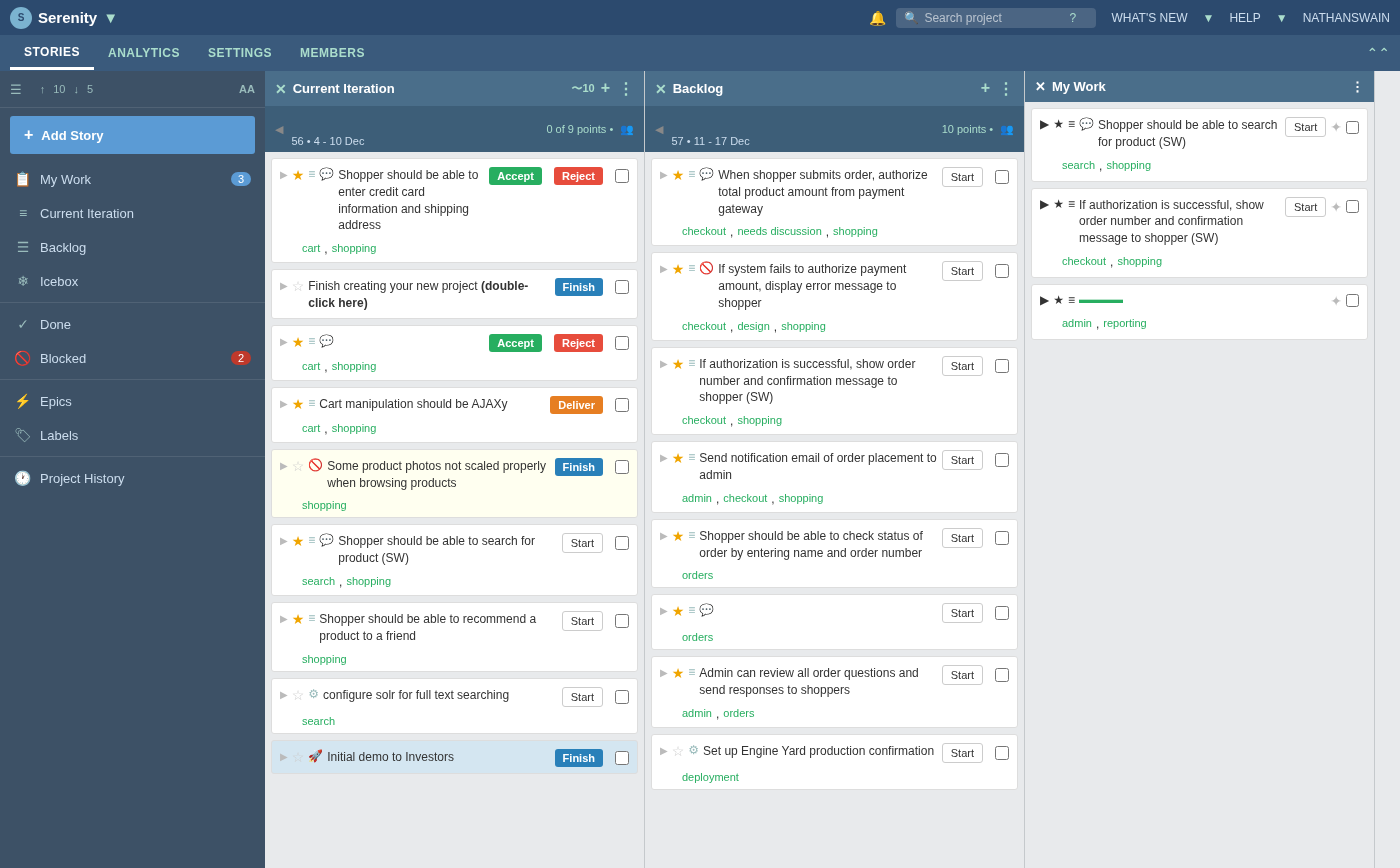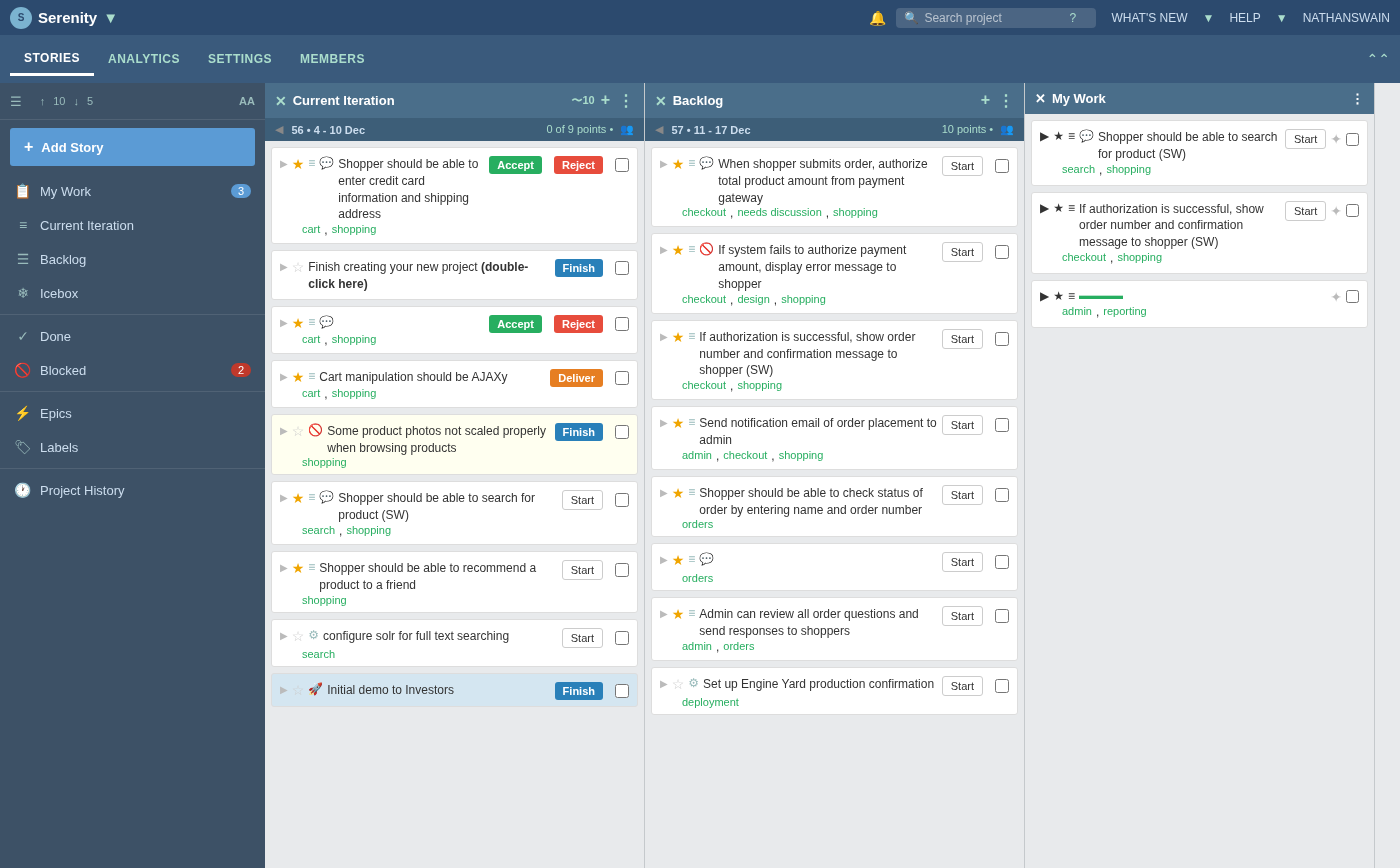--- a/index.html
+++ b/index.html
@@ -14,21 +14,21 @@
     .top-nav .spacer { flex: 1; }
     .top-nav .search-box { display: flex; align-items: center; background: rgba(255,255,255,0.15); border-radius: 4px; padding: 3px 8px; gap: 5px; min-width: 200px; }
     .top-nav .search-box input { background: none; border: none; outline: none; color: #fff; font-size: 12px; width: 140px; }
     .top-nav .search-box input::placeholder { color: rgba(255,255,255,0.6); }
     .top-nav .nav-links { display: flex; align-items: flex-end; gap: 15px; margin-left: 15px; font-size: 12px; }
     .top-nav .nav-link { color: #cde; cursor: pointer; }
     .top-nav .bell-icon { font-size: 14px; color: #cde; cursor: pointer; }
 
     
     .sub-nav {
-      display: flex; align-items: center; background: #3a5a7c; height: 48px; padding: 0 10px;
+      display: flex; align-items: center; background: #3a5a7c; height: 36px; padding: 0 10px;
     }
     .sub-nav .tab { color: #adc; font-size: 12px; font-weight: bold; padding: 8px 14px; cursor: pointer; letter-spacing: 0.5px; text-transform: uppercase; }
     .sub-nav .tab.active { color: #fff; border-bottom: 3px solid #fff; }
     .sub-nav .collapse-btn { margin-left: auto; color: #adc; cursor: pointer; font-size: 14px; }
 
     
     .main-layout { display: flex; height: calc(868px - 71px); }
 
     
     .sidebar {
@@ -61,21 +61,21 @@
       display: flex; align-items: center; background: #4a6e8a; color: #fff; padding: 8px 10px; gap: 6px; font-size: 13px; font-weight: bold;
     }
     .column-header .close-btn { cursor: pointer; color: #adc; font-size: 14px; }
     .column-header .col-title { flex: 1; }
     .column-header .col-actions { display: flex; gap: 8px; }
     .column-header .col-btn { cursor: pointer; color: #adc; font-size: 16px; }
     .column-sub-header {
       display: flex; align-items: center; background: #3d5e78; color: #adc; padding: 5px 10px; font-size: 11px; gap: 8px;
     }
     .column-sub-header .iter-arrow { color: #888; cursor: pointer; }
-    .column-sub-header .iter-label { font-weight: bold; color: #cde; }
+    .column-sub-header .iter-label { font-weight: normal; color: #cde; margin-top: 24px; }
     .column-sub-header .points-info { margin-left: auto; color: #adc; }
 
     .column-body { flex: 1; overflow-y: auto; padding: 6px; }
 
     
     .story-card {
       background: #fff; border: 1px solid #ddd; border-radius: 3px; margin-bottom: 6px; padding: 8px 8px 6px 8px; position: relative;
     }
     .story-card.yellow-bg { background: #fffff0; }
     .story-card .card-top { display: flex; align-items: flex-start; gap: 4px; }
@@ -88,21 +88,21 @@
     .story-card .card-text strong { font-weight: bold; }
     .story-card .card-actions { display: flex; align-items: center; gap: 12px; margin-left: auto; }
     .story-card .card-check { width: 14px; height: 14px; border: 1px solid #ccc; }
 
     .btn-accept { background: #27ae60; color: #fff; border: none; padding: 3px 8px; border-radius: 3px; font-size: 11px; cursor: pointer; font-weight: bold; }
     .btn-reject { background: #e74c3c; color: #fff; border: none; padding: 3px 8px; border-radius: 3px; font-size: 11px; cursor: pointer; font-weight: bold; }
     .btn-finish { background: #2980b9; color: #fff; border: none; padding: 3px 8px; border-radius: 3px; font-size: 11px; cursor: pointer; font-weight: bold; }
     .btn-deliver { background: #e67e22; color: #fff; border: none; padding: 3px 8px; border-radius: 3px; font-size: 11px; cursor: pointer; font-weight: bold; }
     .btn-start { background: #fff; color: #333; border: 1px solid #ccc; padding: 3px 8px; border-radius: 3px; font-size: 11px; cursor: pointer; }
 
-    .card-tags { margin-top: 0; display: flex; gap: 4px; flex-wrap: wrap; padding-left: 22px; }
+    .card-tags { margin-top: 8px; display: flex; gap: 4px; flex-wrap: wrap; padding-left: 22px; }
     .card-tag { color: #27ae60; font-size: 11px; cursor: pointer; }
 
     
     .my-work-column { width: 350px; min-width: 350px; display: flex; flex-direction: column; background: #e8eaec; border-right: 1px solid #c5c9cc; }
     .my-work-header { display: flex; align-items: center; background: #4a6e8a; color: #fff; padding: 8px 10px; gap: 6px; font-size: 13px; font-weight: bold; }
 
     .my-work-card {
       background: #fff; border: 1px solid #ddd; border-radius: 3px; margin-bottom: 6px; padding: 8px; position: relative;
     }
     .my-work-card .card-top { display: flex; align-items: flex-start; gap: 4px; }

